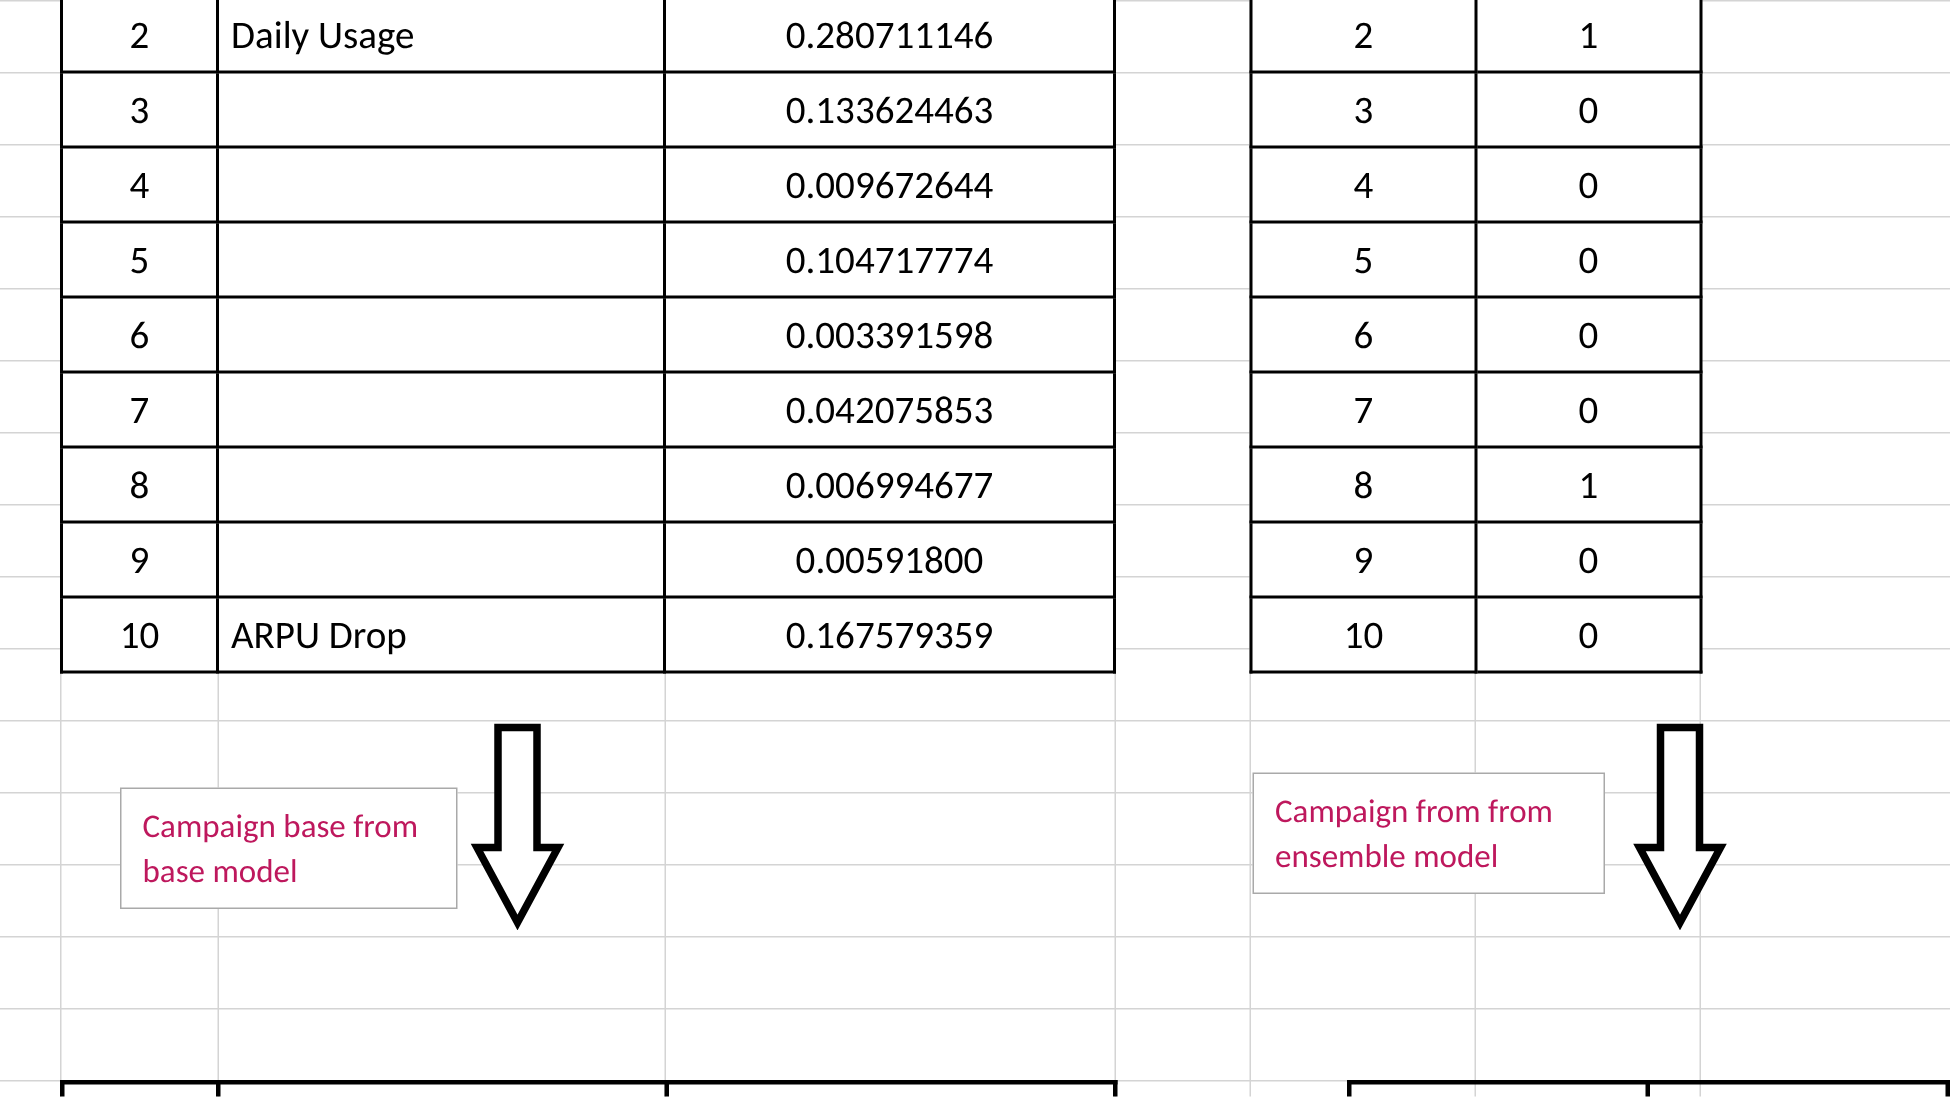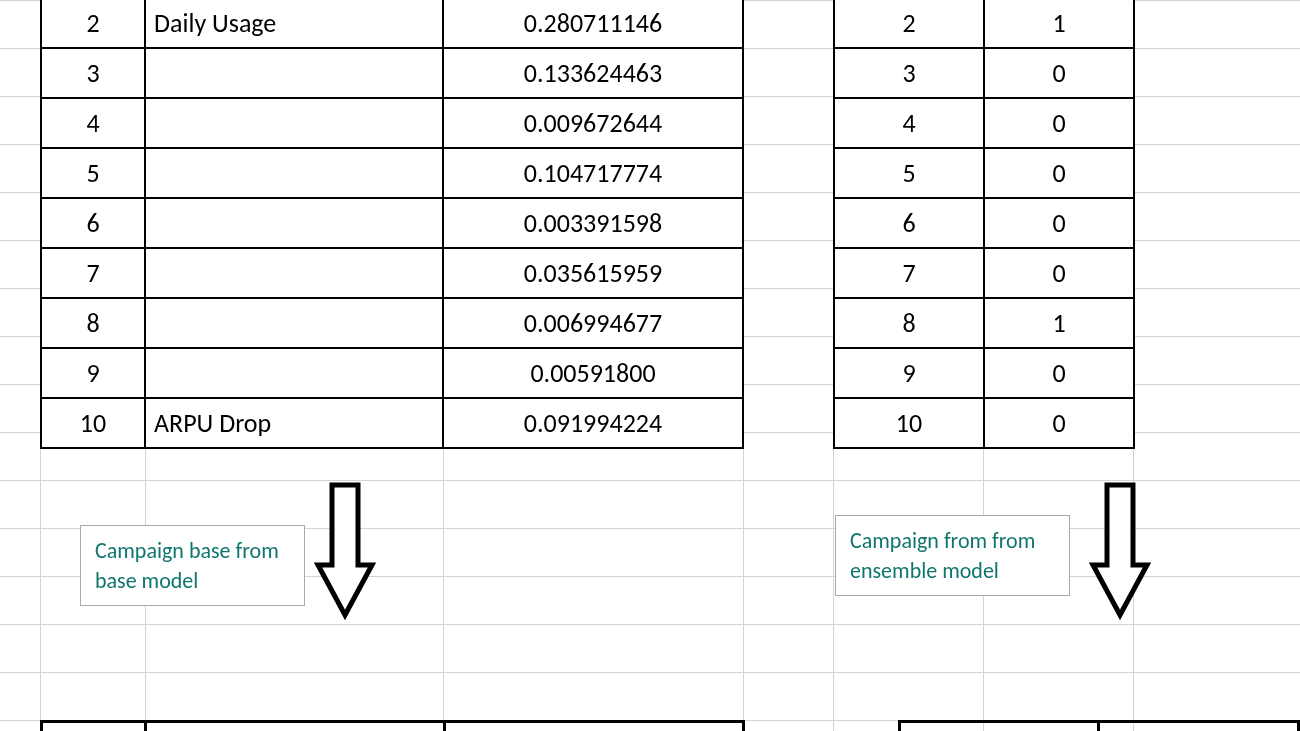--- a/index.html
+++ b/index.html
@@ -50,21 +50,21 @@
   .c-val { width: 300px; text-align: center; }
   .c-idx2 { width: 150px; text-align: center; }
   .c-flag { width: 150px; text-align: center; }
   .note-box {
     position: absolute;
     border: 1px solid #a9a9a9;
     background: #ffffff;
     padding: 10px 14px;
     font-size: 22px;
     line-height: 1.35;
-    color: #0f766e;
+    color: #be185d;
   }
   .arrow {
     position: absolute;
   }
   .bottom-lines {
     position: absolute;
     background: #000;
   }
 </style>
 </head>
@@ -119,36 +119,36 @@
         <td class="c-val">0.104717774</td>
       </tr>
   <tr>
         <td class="c-idx">6</td>
         <td class="c-lbl"></td>
         <td class="c-val">0.003391598</td>
       </tr>
   <tr>
         <td class="c-idx">7</td>
         <td class="c-lbl"></td>
-        <td class="c-val">0.035615959</td>
+        <td class="c-val">0.042075853</td>
       </tr>
   <tr>
         <td class="c-idx">8</td>
         <td class="c-lbl"></td>
         <td class="c-val">0.006994677</td>
       </tr>
   <tr>
         <td class="c-idx">9</td>
         <td class="c-lbl"></td>
         <td class="c-val">0.00591800</td>
       </tr>
   <tr>
         <td class="c-idx">10</td>
         <td class="c-lbl">ARPU Drop</td>
-        <td class="c-val">0.091994224</td>
+        <td class="c-val">0.167579359</td>
       </tr>
 </tbody>
   </table>
 
 <table class="tbl" style="left:833px; top:-3px;">
   <tbody>
       <tr>
         <td class="c-idx2">2</td>
         <td class="c-flag">1</td>
       </tr>

